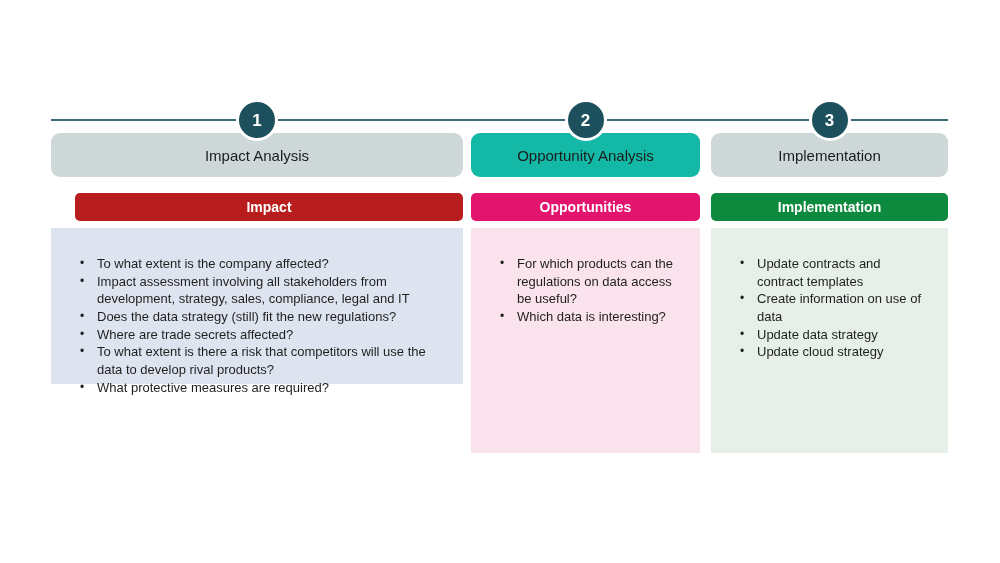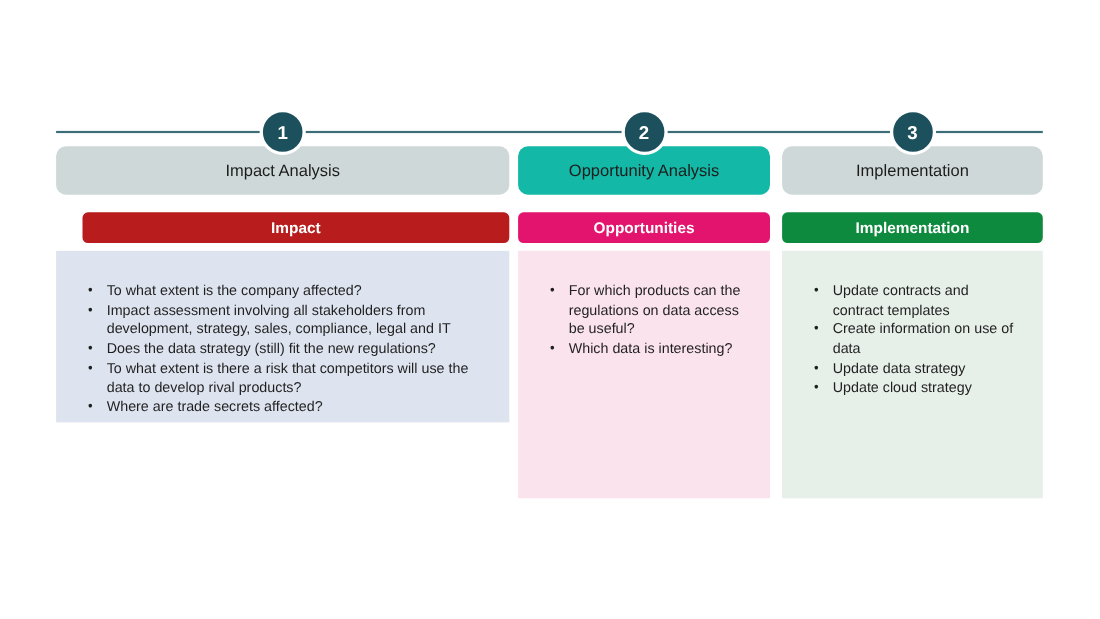--- a/index.html
+++ b/index.html
@@ -60,22 +60,23 @@
     <div class="step-badge" style="background: rgb(27, 80, 92);">
       <span>1</span>
     </div>
     <div class="col-title" style="background: rgb(207, 216, 216);">Impact Analysis</div>
     <div class="col-bar" style="background: #b91c1c; margin-left: 24px;">Impact</div>
     <div class="col-content" style="background: rgb(222, 228, 239);">
       <ul>
         <li>To what extent is the company affected?</li>
         <li>Impact assessment involving all stakeholders from development, strategy, sales, compliance, legal and IT</li>
         <li>Does the data strategy (still) fit the new regulations?</li>
+        <li>Where are trade secrets affected?</li>
         <li>To what extent is there a risk that competitors will use the data to develop rival products?</li>
-        <li>Where are trade secrets affected?</li>
+        <li>What protective measures are required?</li>
       </ul>
     </div>
   </div>
 
   <div class="column col2">
     <div class="step-badge" style="background: rgb(27, 80, 92);">
       <span>2</span>
     </div>
     <div class="col-title" style="background: #14b8a6;">Opportunity Analysis</div>
     <div class="col-bar" style="background: rgb(226, 20, 110);">Opportunities</div>

